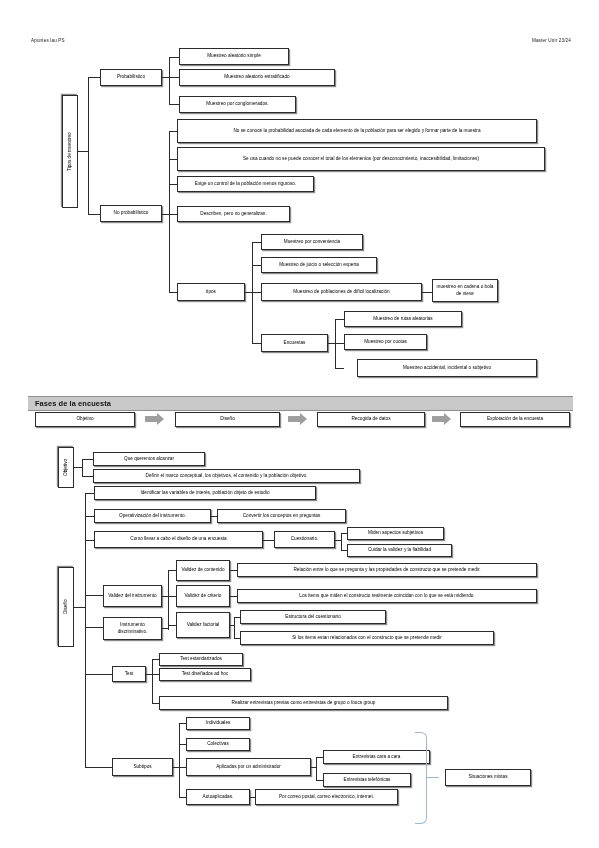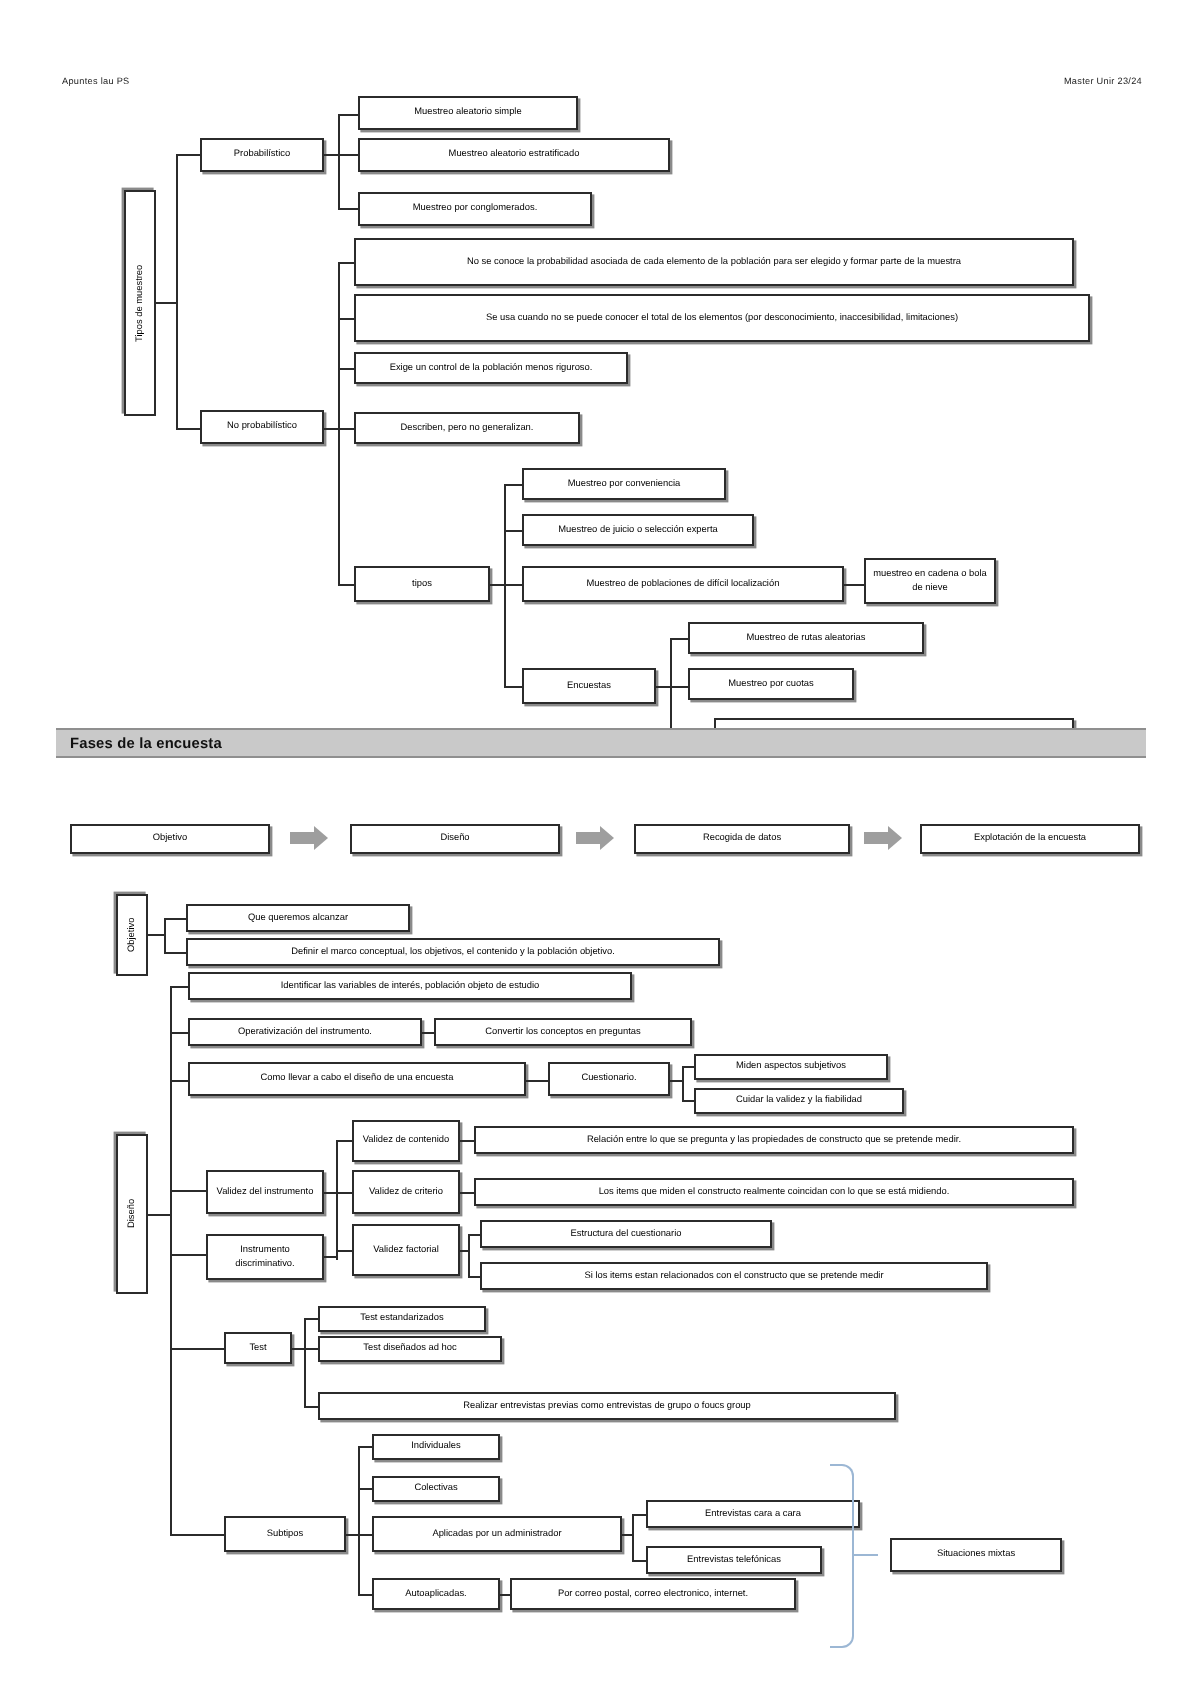--- a/index.html
+++ b/index.html
@@ -112,21 +112,21 @@
   <div class="ln lnh" style="left:328px;top:343px;width:7px;"></div>
   <div class="ln lnv" style="left:335px;top:319px;height:49px;"></div>
   <div class="ln lnh" style="left:335px;top:319px;width:9px;"></div>
   <div class="ln lnh" style="left:335px;top:343px;width:9px;"></div>
   <div class="ln lnh" style="left:335px;top:368px;width:9px;"></div>
 
   <div class="box shadow" style="left:344px;top:311px;width:118px;height:16px;">Muestreo de rutas aleatorias</div>
   <div class="box shadow" style="left:344px;top:334px;width:83px;height:16px;">Muestreo por cuotas</div>
   <div class="box shadow" style="left:357px;top:359px;width:180px;height:18px;">Muestreo accidental, incidental o subjetivo</div>
 
-  <div class="banner" style="left:28px;top:364px;width:545px;height:15px;">Fases de la encuesta</div>
+  <div class="banner" style="left:28px;top:396px;width:545px;height:15px;">Fases de la encuesta</div>
 
   <div class="box shadow" style="left:35px;top:412px;width:100px;height:15px;">Objetivo</div>
   <div class="arrow" style="left:145px;top:413px;width:20px;height:13px;">
     <span class="shaft"></span>
       <span class="head"></span>
   </div>
   <div class="box shadow" style="left:175px;top:412px;width:105px;height:15px;">Diseño</div>
   <div class="arrow" style="left:288px;top:413px;width:20px;height:13px;">
     <span class="shaft"></span>
       <span class="head"></span>

